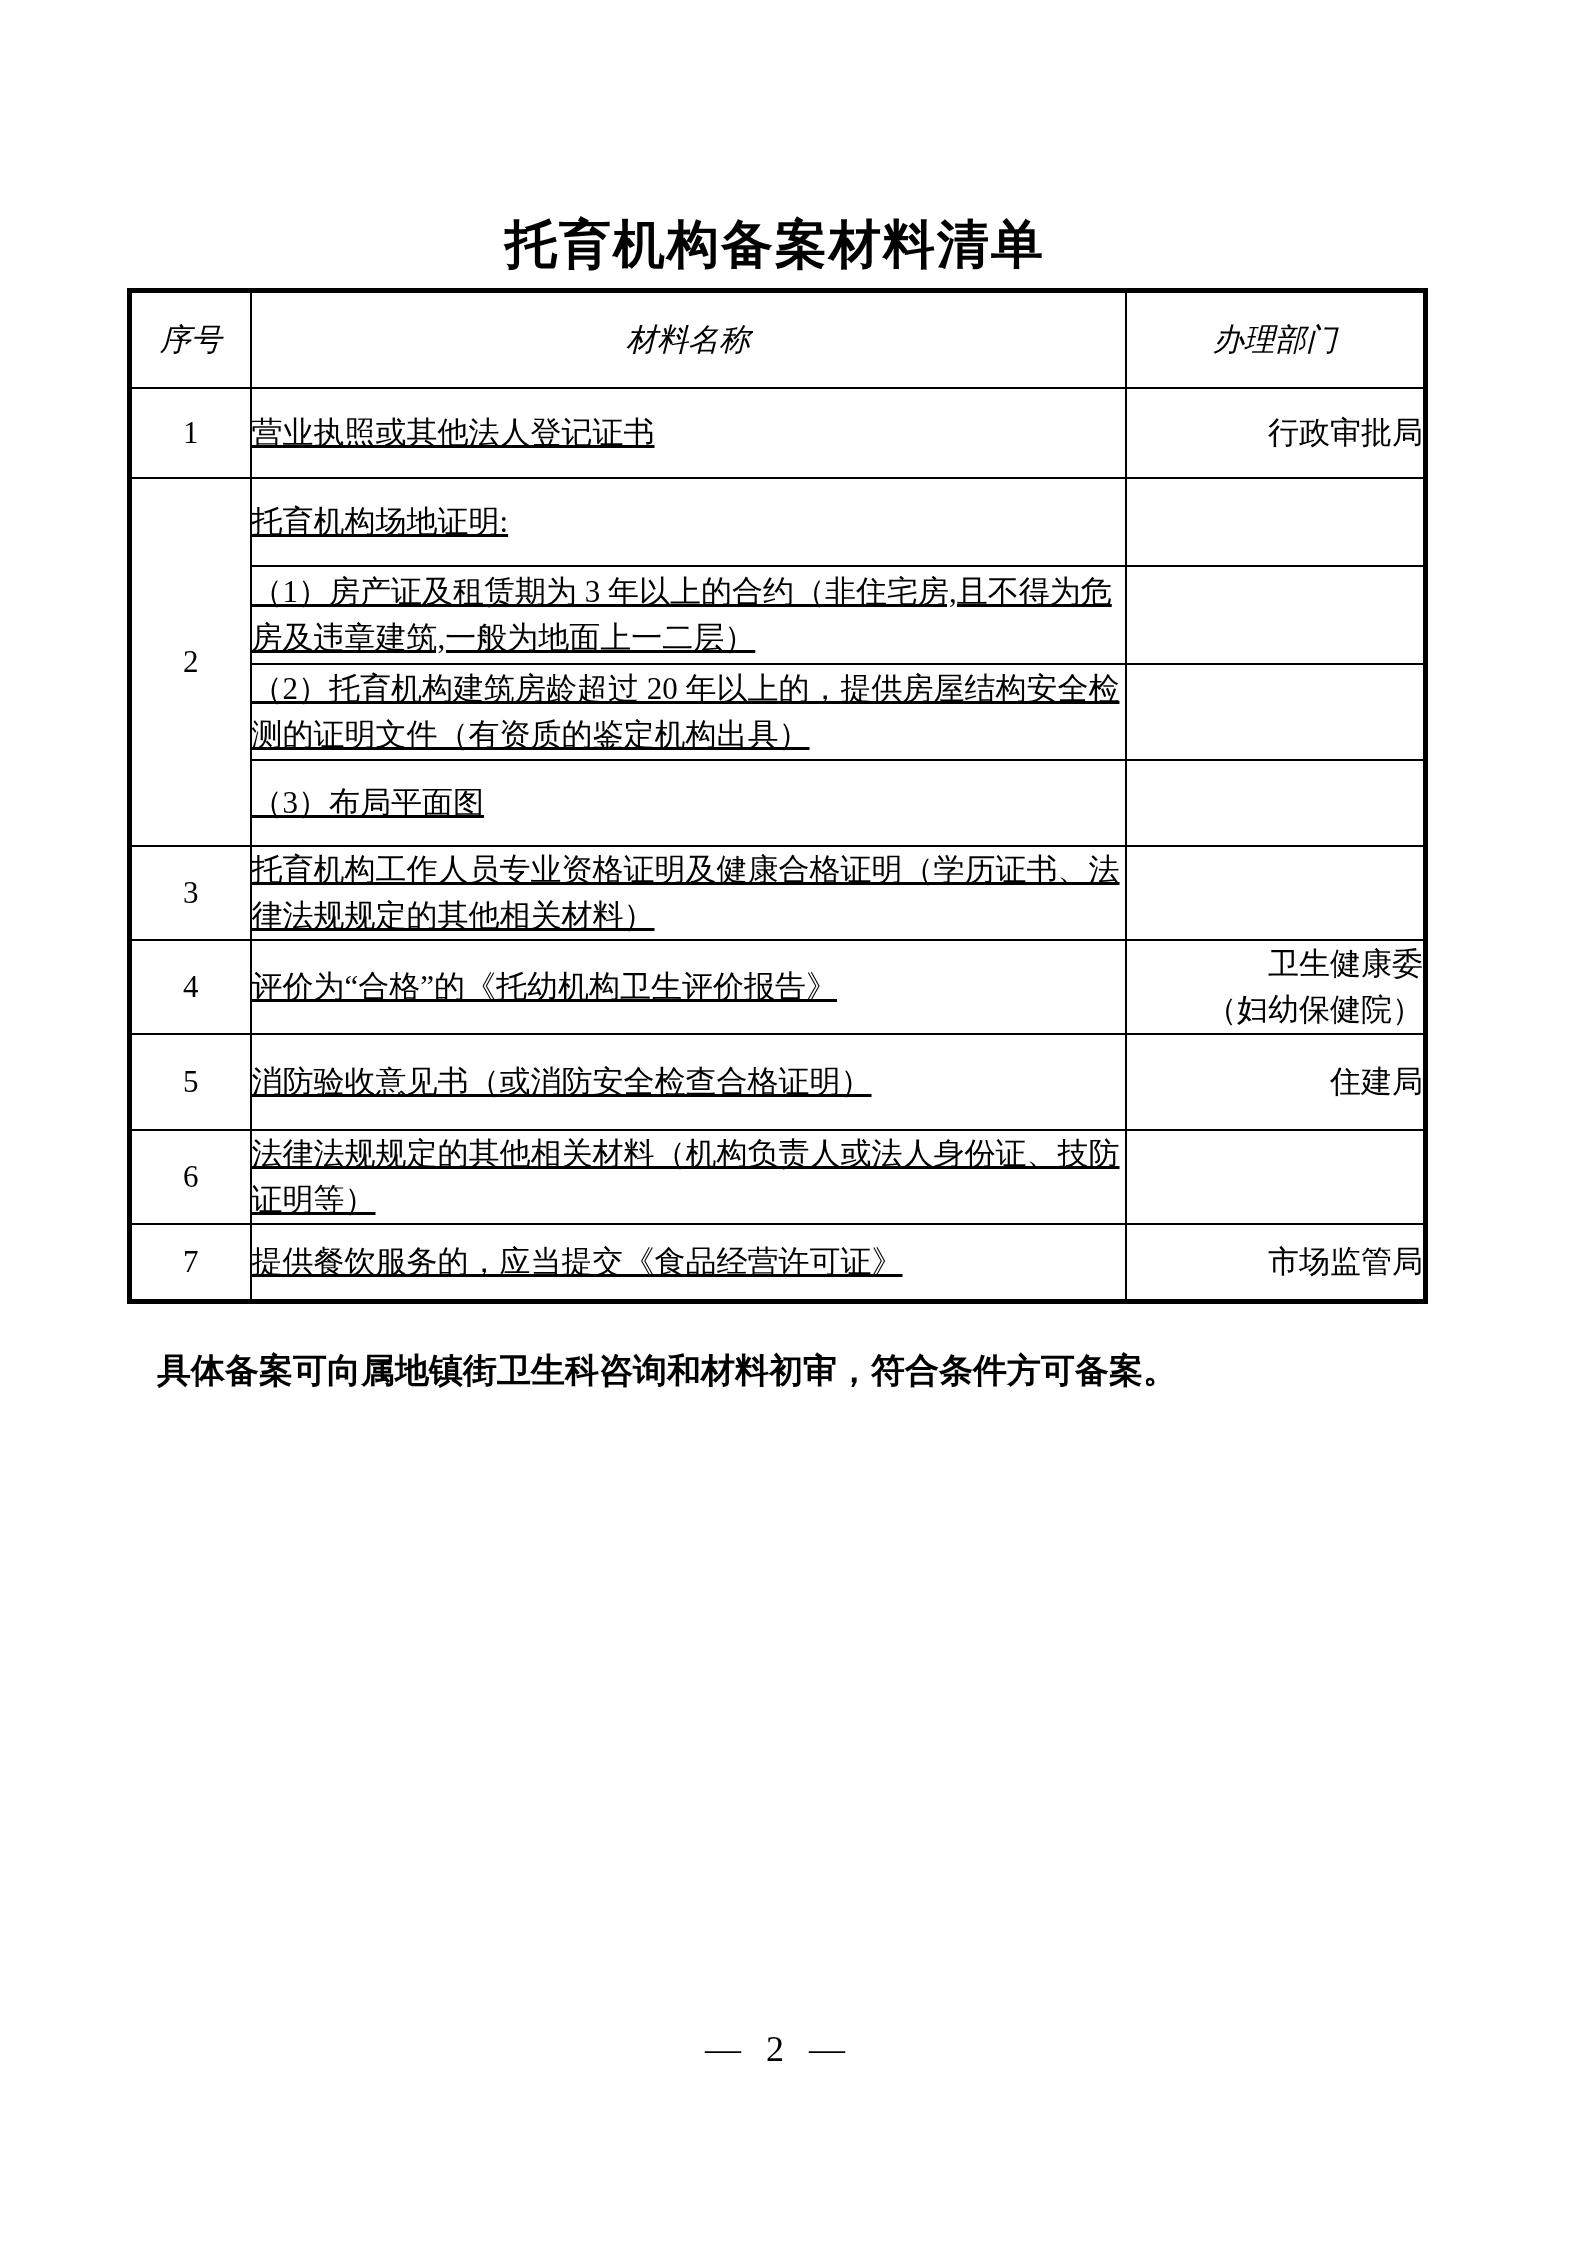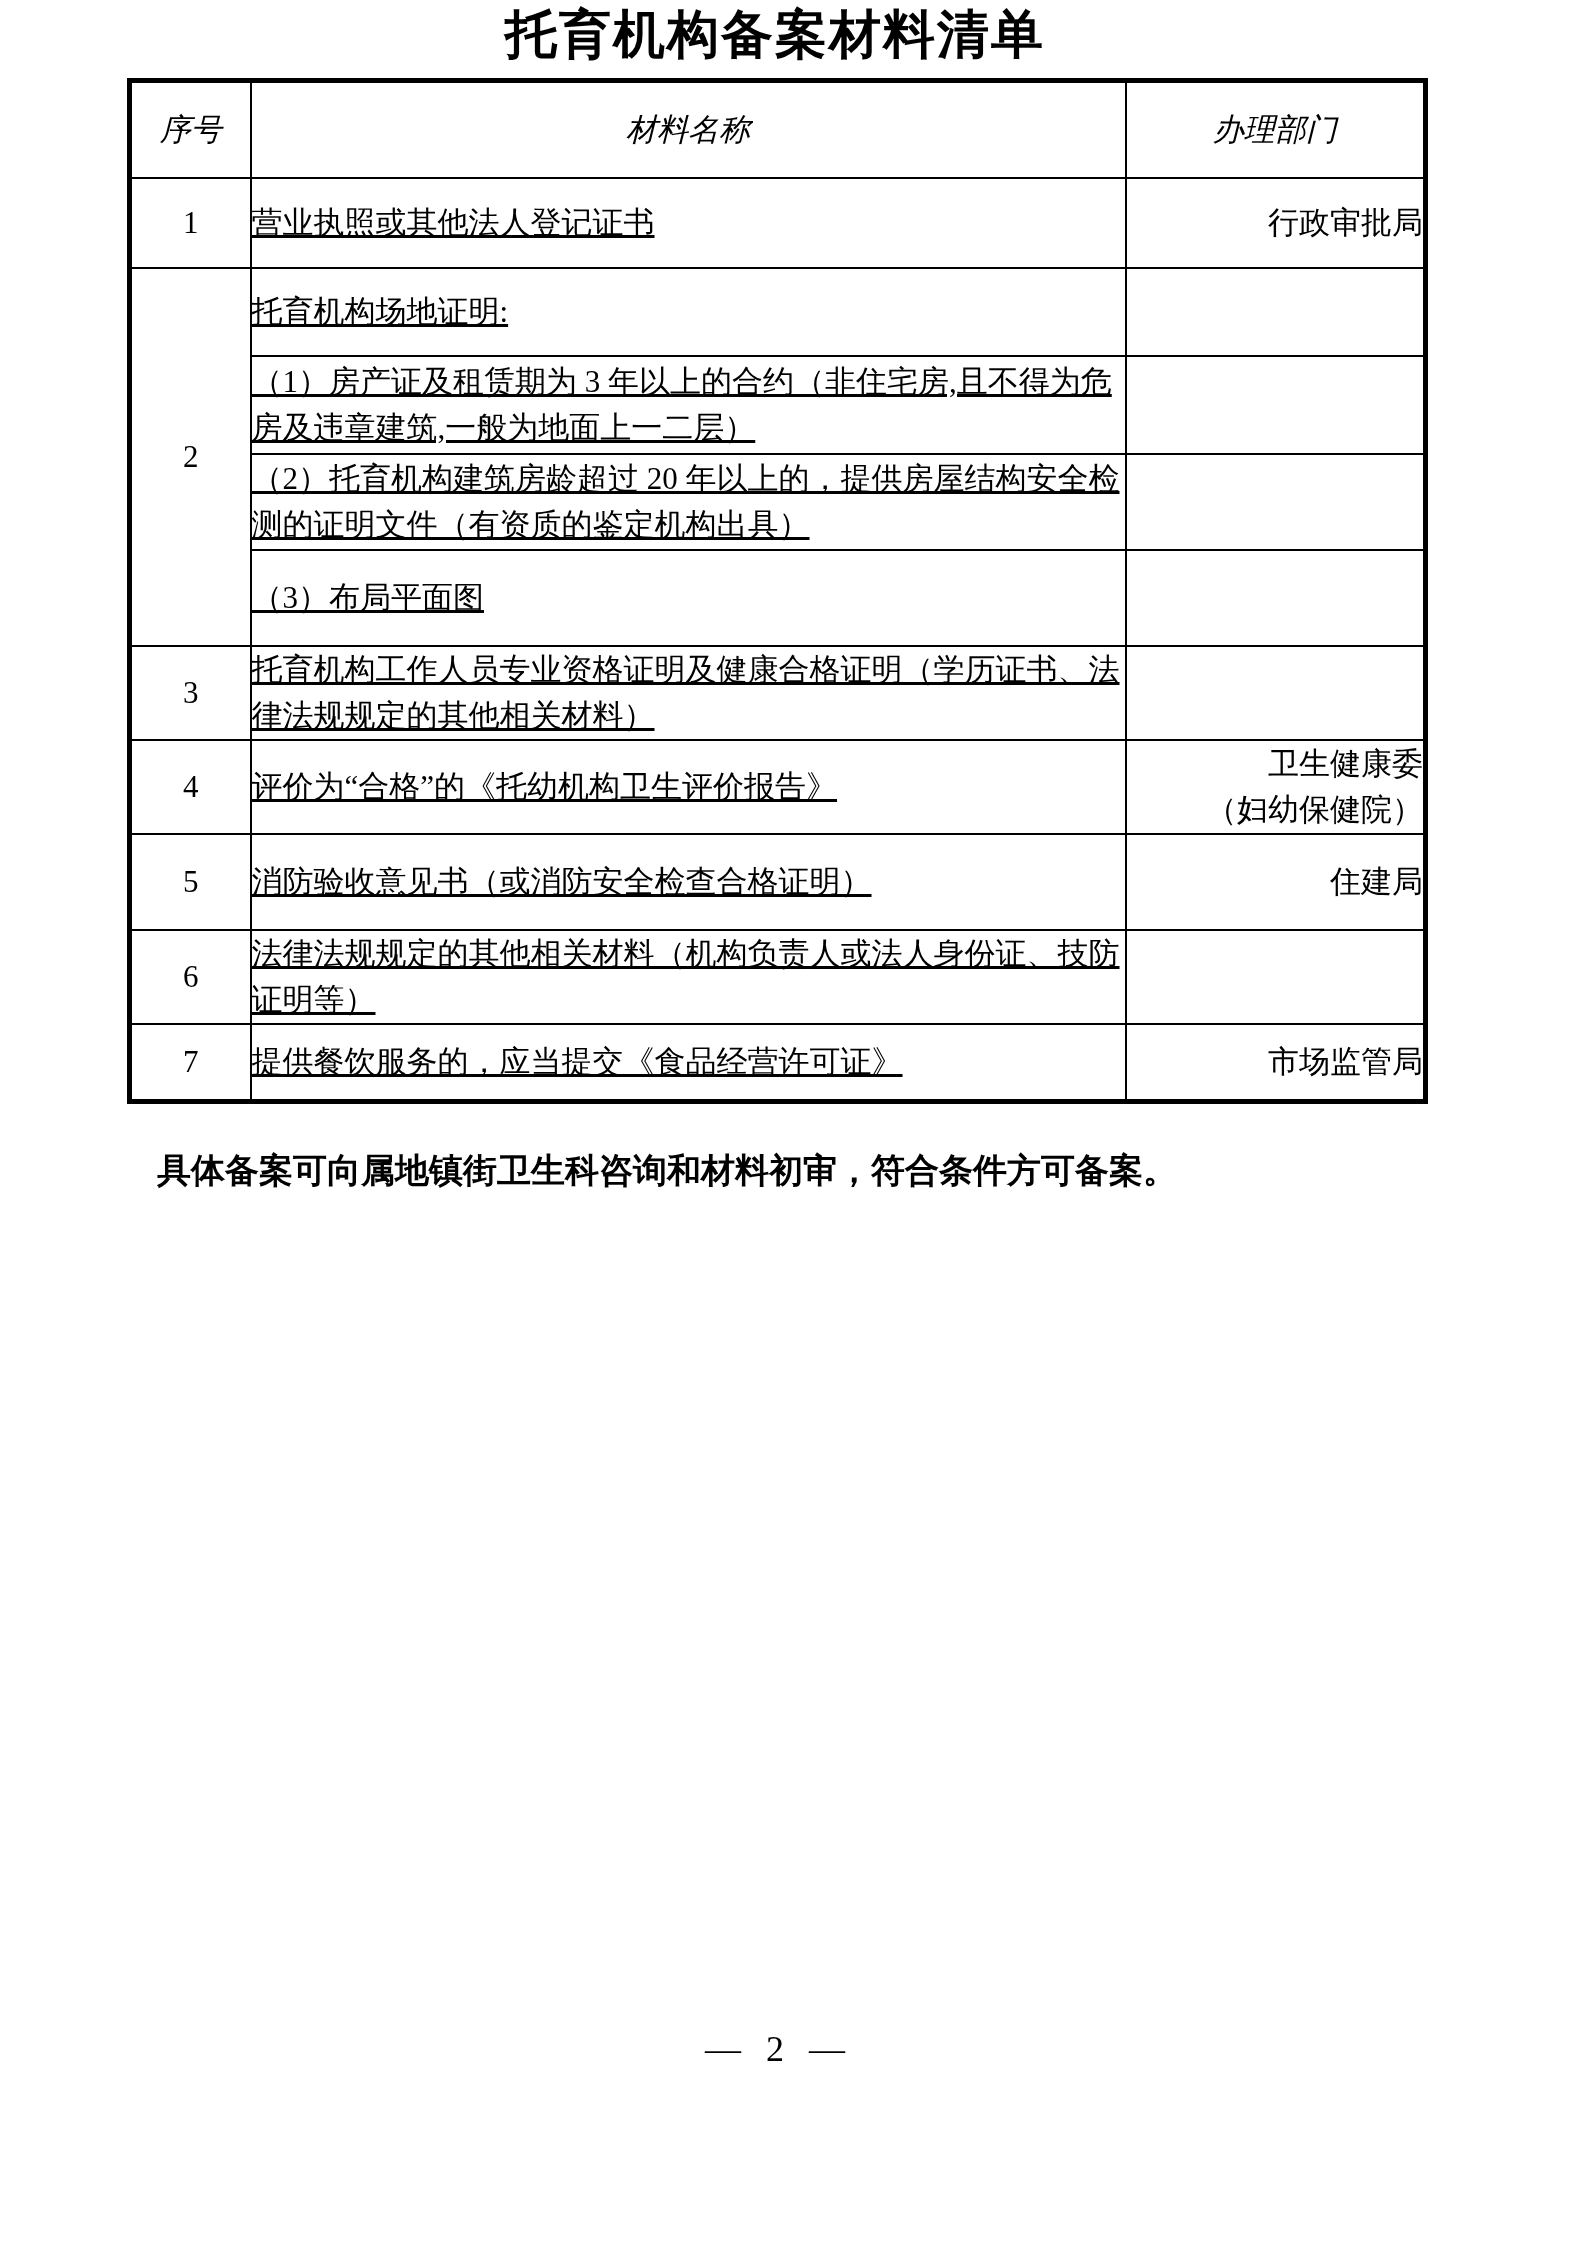--- a/index.html
+++ b/index.html
@@ -11,20 +11,21 @@
     position: relative;
     width: 1587px;
     height: 2245px;
     background: #ffffff;
     color: #000000;
     font-family: "Liberation Serif", "DejaVu Serif", serif;
     overflow: hidden;
   }
   .title {
     margin: 0;
+    padding-top: 210px;
     width: 1296px;
     margin-left: 127px;
     text-align: center;
     font-size: 52px;
     line-height: 70px;
     font-weight: 900;
     letter-spacing: 2px;
     font-family: "Liberation Serif", "DejaVu Serif", serif;
   }
   table.materials-table {
@@ -118,21 +119,21 @@
         <td class="dept-cell"></td>
       </tr>
       <tr style="height:98px;">
         <td class="name-cell">（1）房产证及租赁期为 3 年以上的合约（非住宅房,且不得为危房及违章建筑,一般为地面上一二层）</td>
         <td class="dept-cell"></td>
       </tr>
       <tr style="height:96px;">
         <td class="name-cell">（2）托育机构建筑房龄超过 20 年以上的，提供房屋结构安全检测的证明文件（有资质的鉴定机构出具）</td>
         <td class="dept-cell"></td>
       </tr>
-      <tr style="height:96px;">
+      <tr style="height:86px;">
         <td class="name-cell">（3）布局平面图</td>
         <td class="dept-cell"></td>
       </tr>
 
       <tr style="height:88px;">
         <td class="no-cell">3</td>
         <td class="name-cell">托育机构工作人员专业资格证明及健康合格证明（学历证书、法律法规规定的其他相关材料）</td>
         <td class="dept-cell"></td>
       </tr>
 

